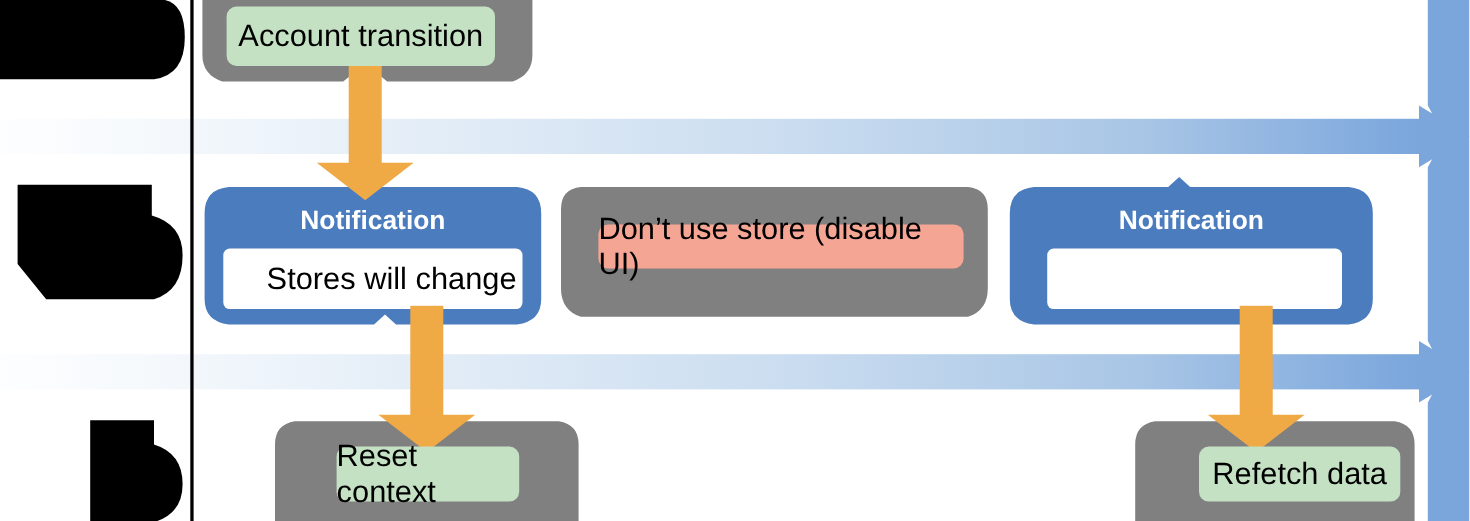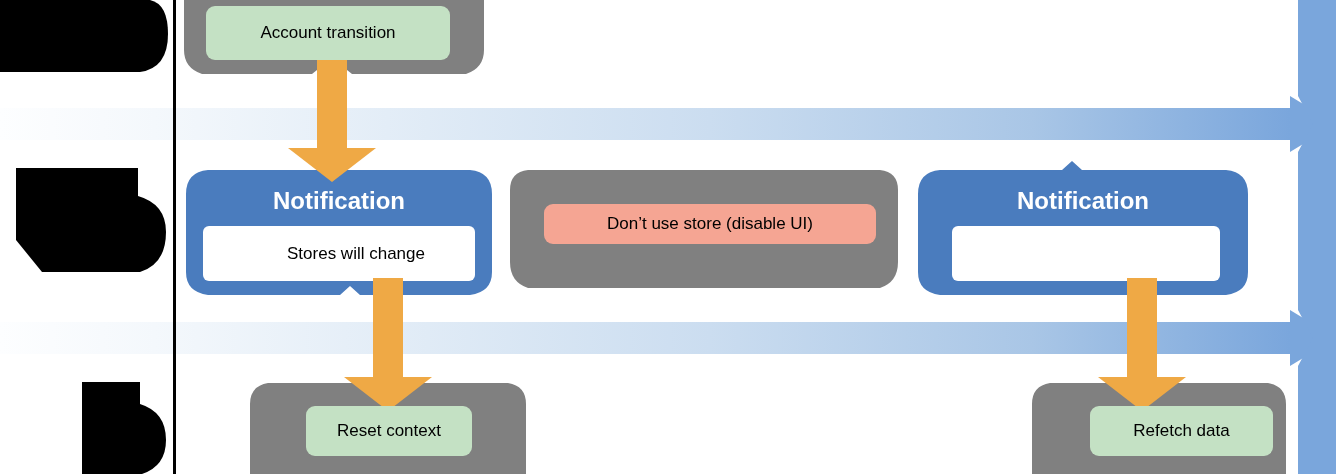--- a/index.html
+++ b/index.html
@@ -31,21 +31,21 @@
     align-items: center;
     justify-content: center;
     text-align: center;
     white-space: nowrap;
     pointer-events: none;
   }
   .lbl-green,
   .lbl-white,
   .lbl-salmon {
     color: #000000;
-    font-size: 17px;
+    font-size: 28px;
     font-weight: normal;
   }
   .lbl-title {
     color: #ffffff;
     font-size: 24px;
     font-weight: bold;
     text-align: center;
   }
   
   .chip {

